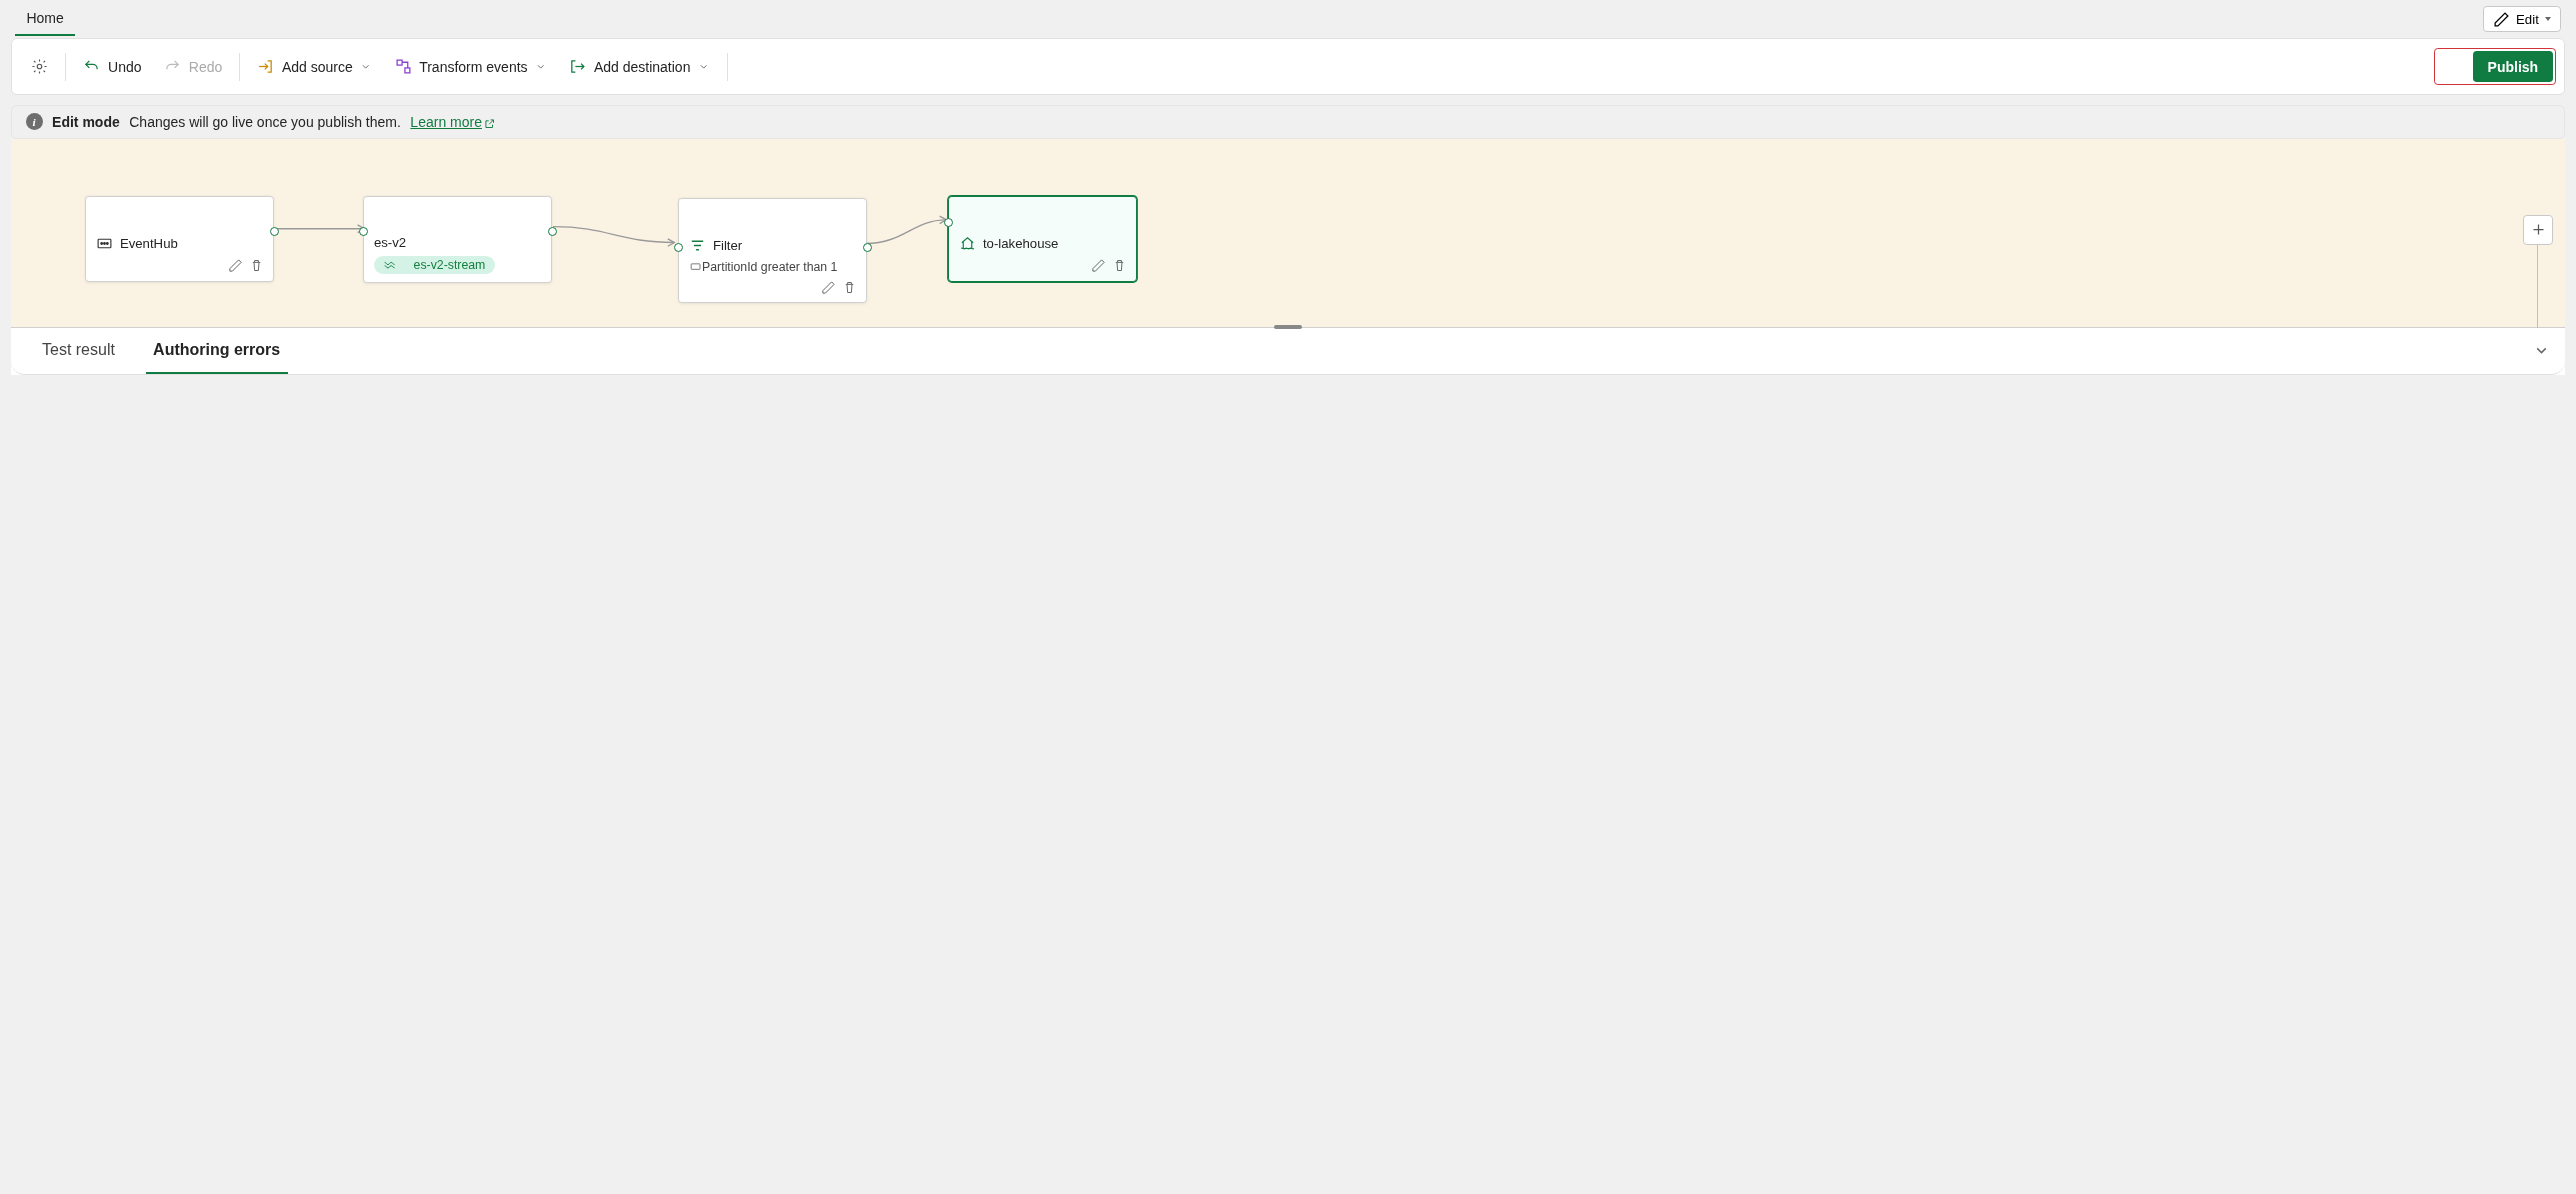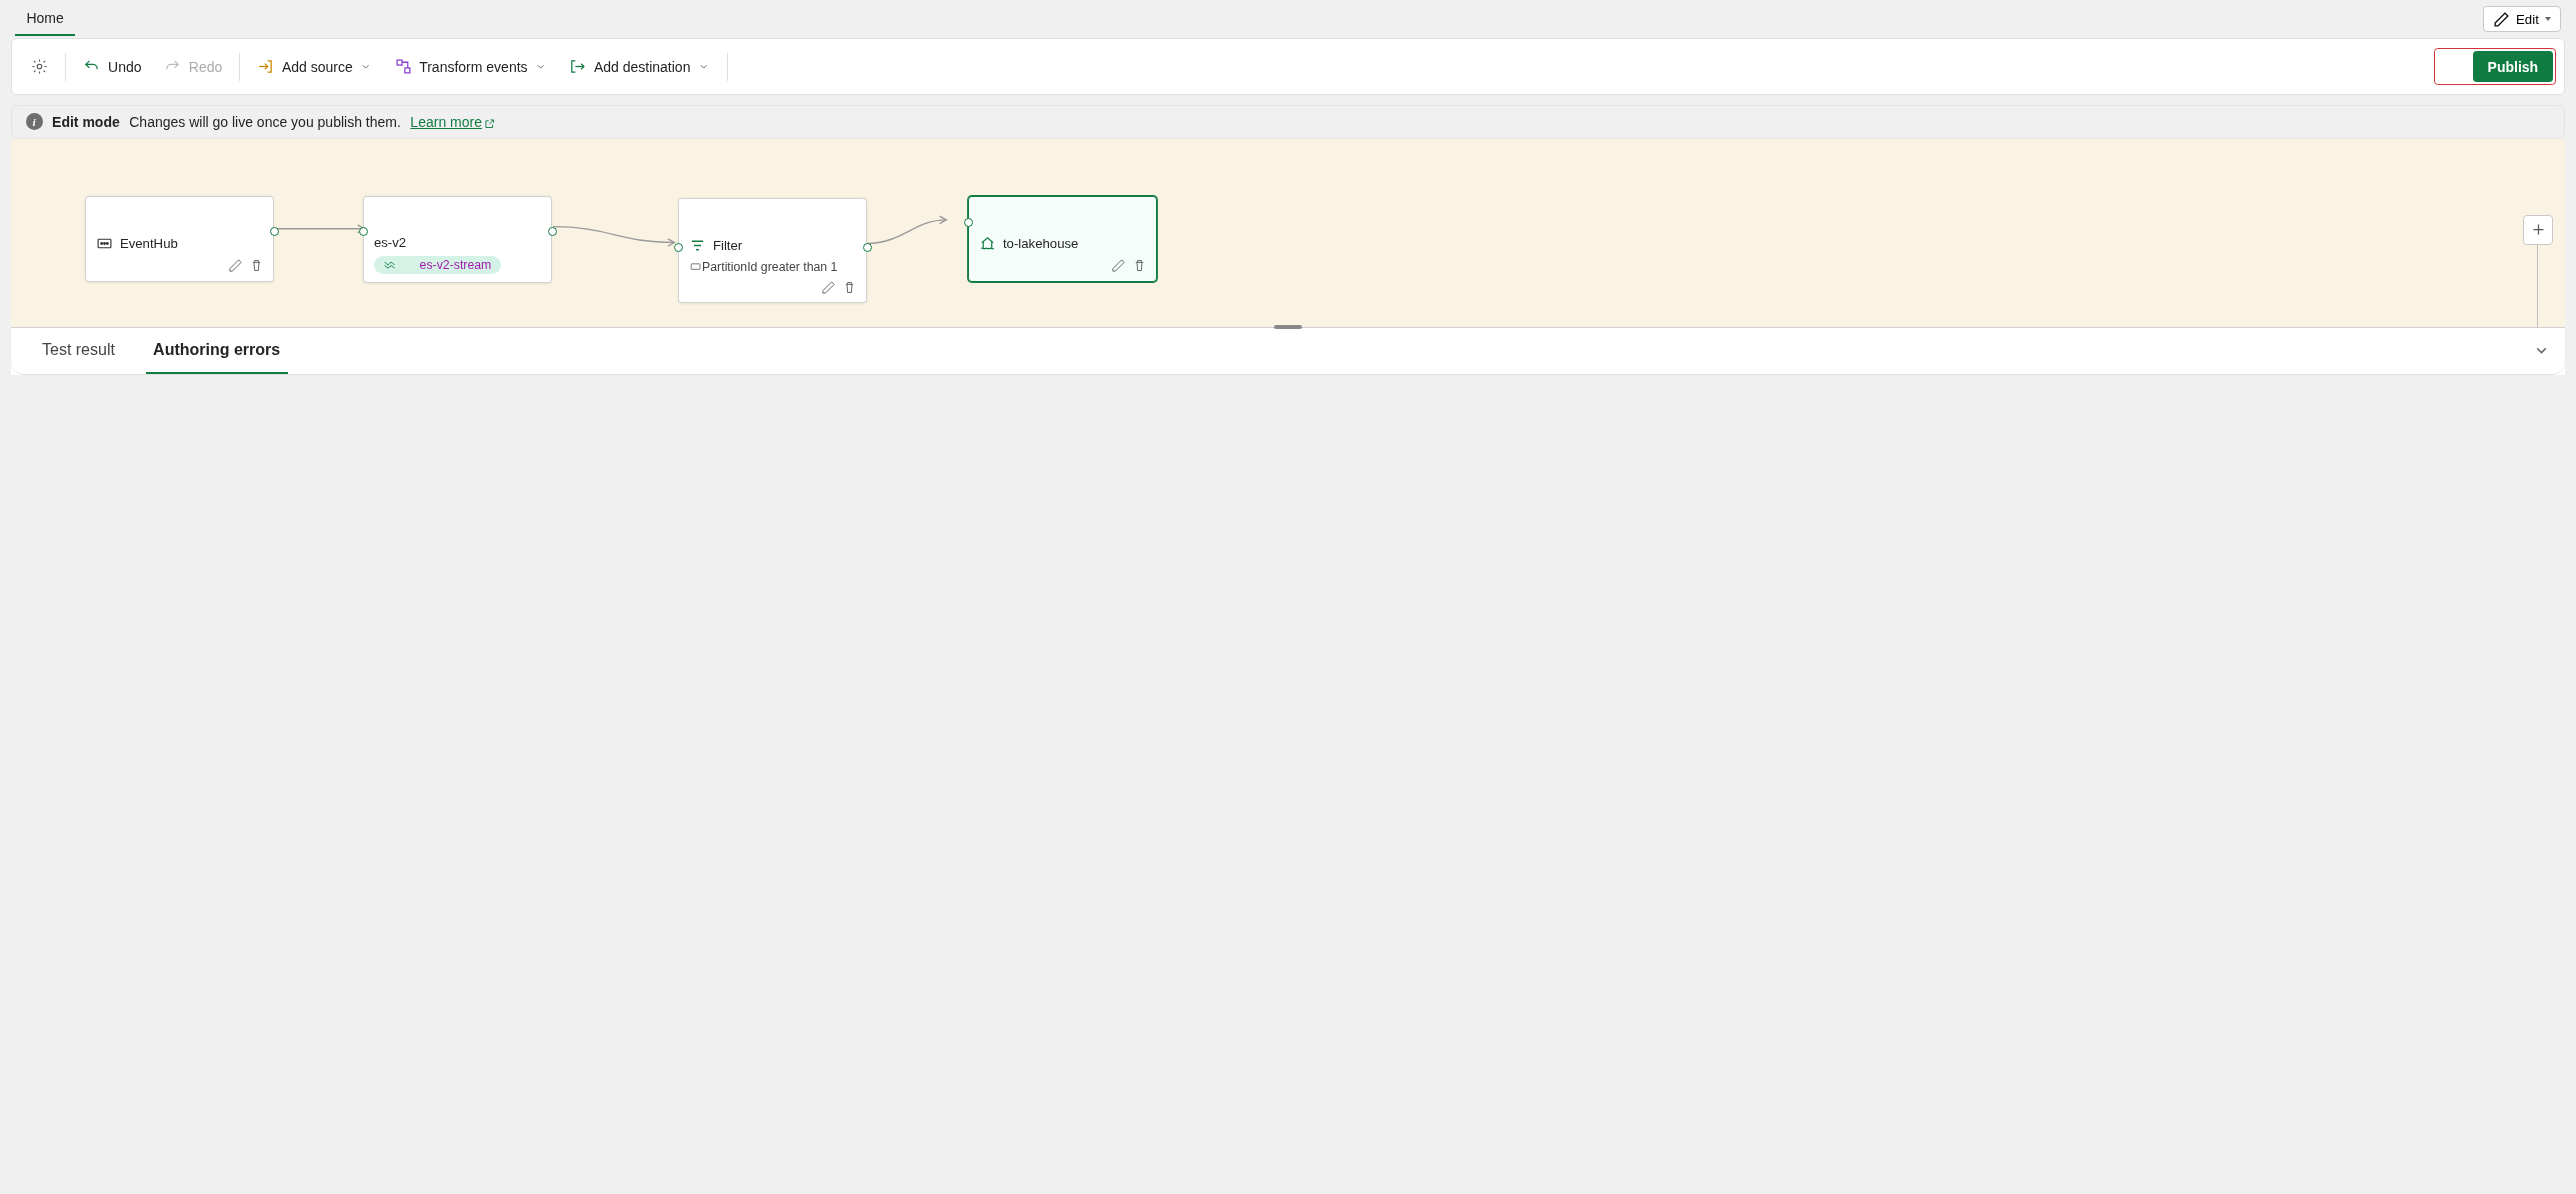--- a/index.html
+++ b/index.html
@@ -27,21 +27,21 @@
     .info-bar .mode { font-weight: 600; }
     .info-bar a { color: #107c41; text-decoration: underline; display: inline-flex; align-items: flex-end; gap: 2px; }
 
     
     .canvas-wrap { position: relative; background: #faf3e4; margin: 0 11.4px; height: 189px; border-bottom: 1.9px solid #d0d0d0; }
     .canvas-wrap::after { content: ""; position: absolute; bottom: -1.9px; left: 50%; transform: translateX(-50%); width: 28px; height: 3.8px; background: #888; border-radius: 1.9px; }
     .node { position: absolute; background: #fff; border: 0.9px solid #d0d0d0; border-radius: 3.8px; box-shadow: 0 0.9px 2.8px rgba(0,0,0,0.08); padding: 7.6px 9.5px; min-width: 189px; }
     .node.selected { border: 0.9px solid #107c41; box-shadow: 0 0 0 0.9px #107c41; background: #f5fdfa; }
     .node-header { display: flex; align-items: center; gap: 7px; font-size: 13.2px; margin-top: 31px; }
     .node-sub { margin-top: 5.7px; }
-    .stream-chip { display: inline-flex; align-items: center; gap: 23px; background: #d5f2e6; border-radius: 11.4px; padding: 1.9px 9.5px; font-size: 12.3px; color: #a21caf; }
+    .stream-chip { display: inline-flex; align-items: center; gap: 17px; background: #d5f2e6; border-radius: 11.4px; padding: 1.9px 9.5px; font-size: 12.3px; color: #15803d; }
     .filter-row { display: flex; align-items: center; gap: 0; font-size: 12.3px; margin-top: 5.7px; color: #444; }
     .node-actions { display: flex; gap: 5.7px; justify-content: flex-end; margin-top: 5.7px; }
     .mini-icon { width: 15px; height: 15px; color: #666; cursor: pointer; }
     .port { position: absolute; width: 9.5px; height: 9.5px; border: 1.9px solid #107c41; background: #fff; border-radius: 50%; }
     .port.in { left: -5.7px; }
     .port.out { right: -5.7px; }
 
     .add-btn { position: absolute; right: 11.4px; top: 76px; width: 30px; height: 30px; border: 0.9px solid #c8c8c8; border-radius: 3.8px; background: #fff; display: flex; align-items: center; justify-content: center; font-size: 17px; cursor: pointer; color: #555; }
     .add-line { position: absolute; right: 26.5px; top: 106px; width: 0.9px; height: 83px; background: #bfbfbf; }
 
@@ -223,21 +223,21 @@
           <path d="M17 3l4 4L7 21H3v-4L17 3z"></path>
         </svg>
       <svg class="mini-icon" viewBox="0 0 24 24" fill="none" stroke="currentColor" stroke-width="1.6">
           <path d="M6 7h12M9 7V4h6v3M8 7l1 13h6l1-13"></path>
         </svg>
     </div>
     <div class="port in" style="top:44px;"></div>
     <div class="port out" style="top:44px;"></div>
   </div>
 
-  <div class="node selected" style="left:957px; top:57px; width:189px;">
+  <div class="node selected" style="left:937px; top:57px; width:189px;">
     <div class="node-header">
       <svg class="ic" viewBox="0 0 24 24" fill="none" stroke="#107c41" stroke-width="1.6">
           <path d="M4 11l8-7 8 7"></path>
           <path d="M6 10v9h12v-9"></path>
           <path d="M3 19c2-2 4 2 6 0s4 2 6 0 4 2 6 0" stroke-dasharray="0"></path>
         </svg>
       <span>to-lakehouse</span>
     </div>
     <div class="node-actions">
       <svg class="mini-icon" viewBox="0 0 24 24" fill="none" stroke="currentColor" stroke-width="1.6">

